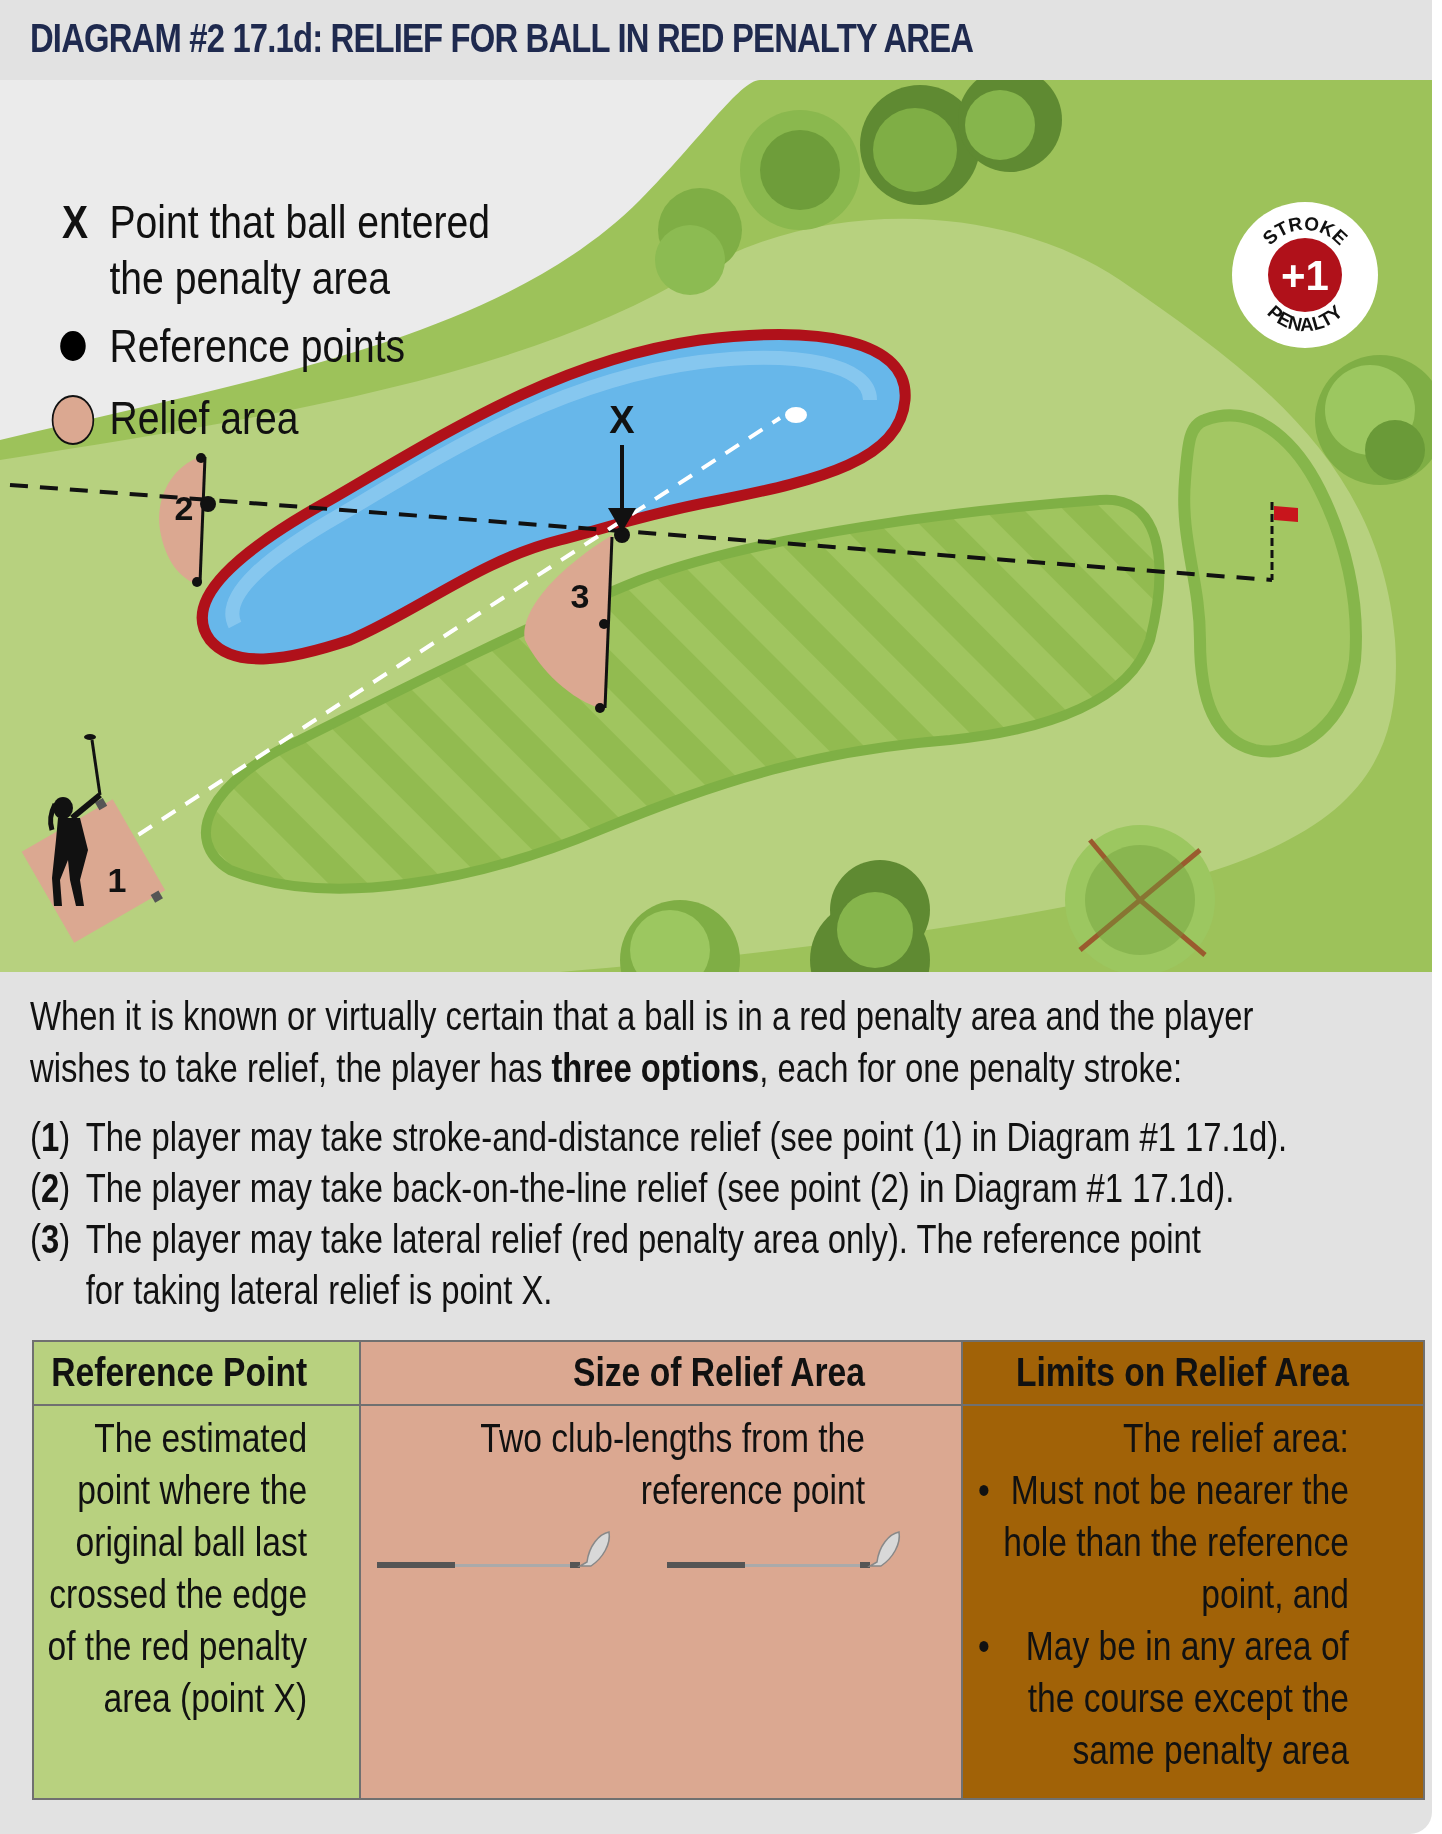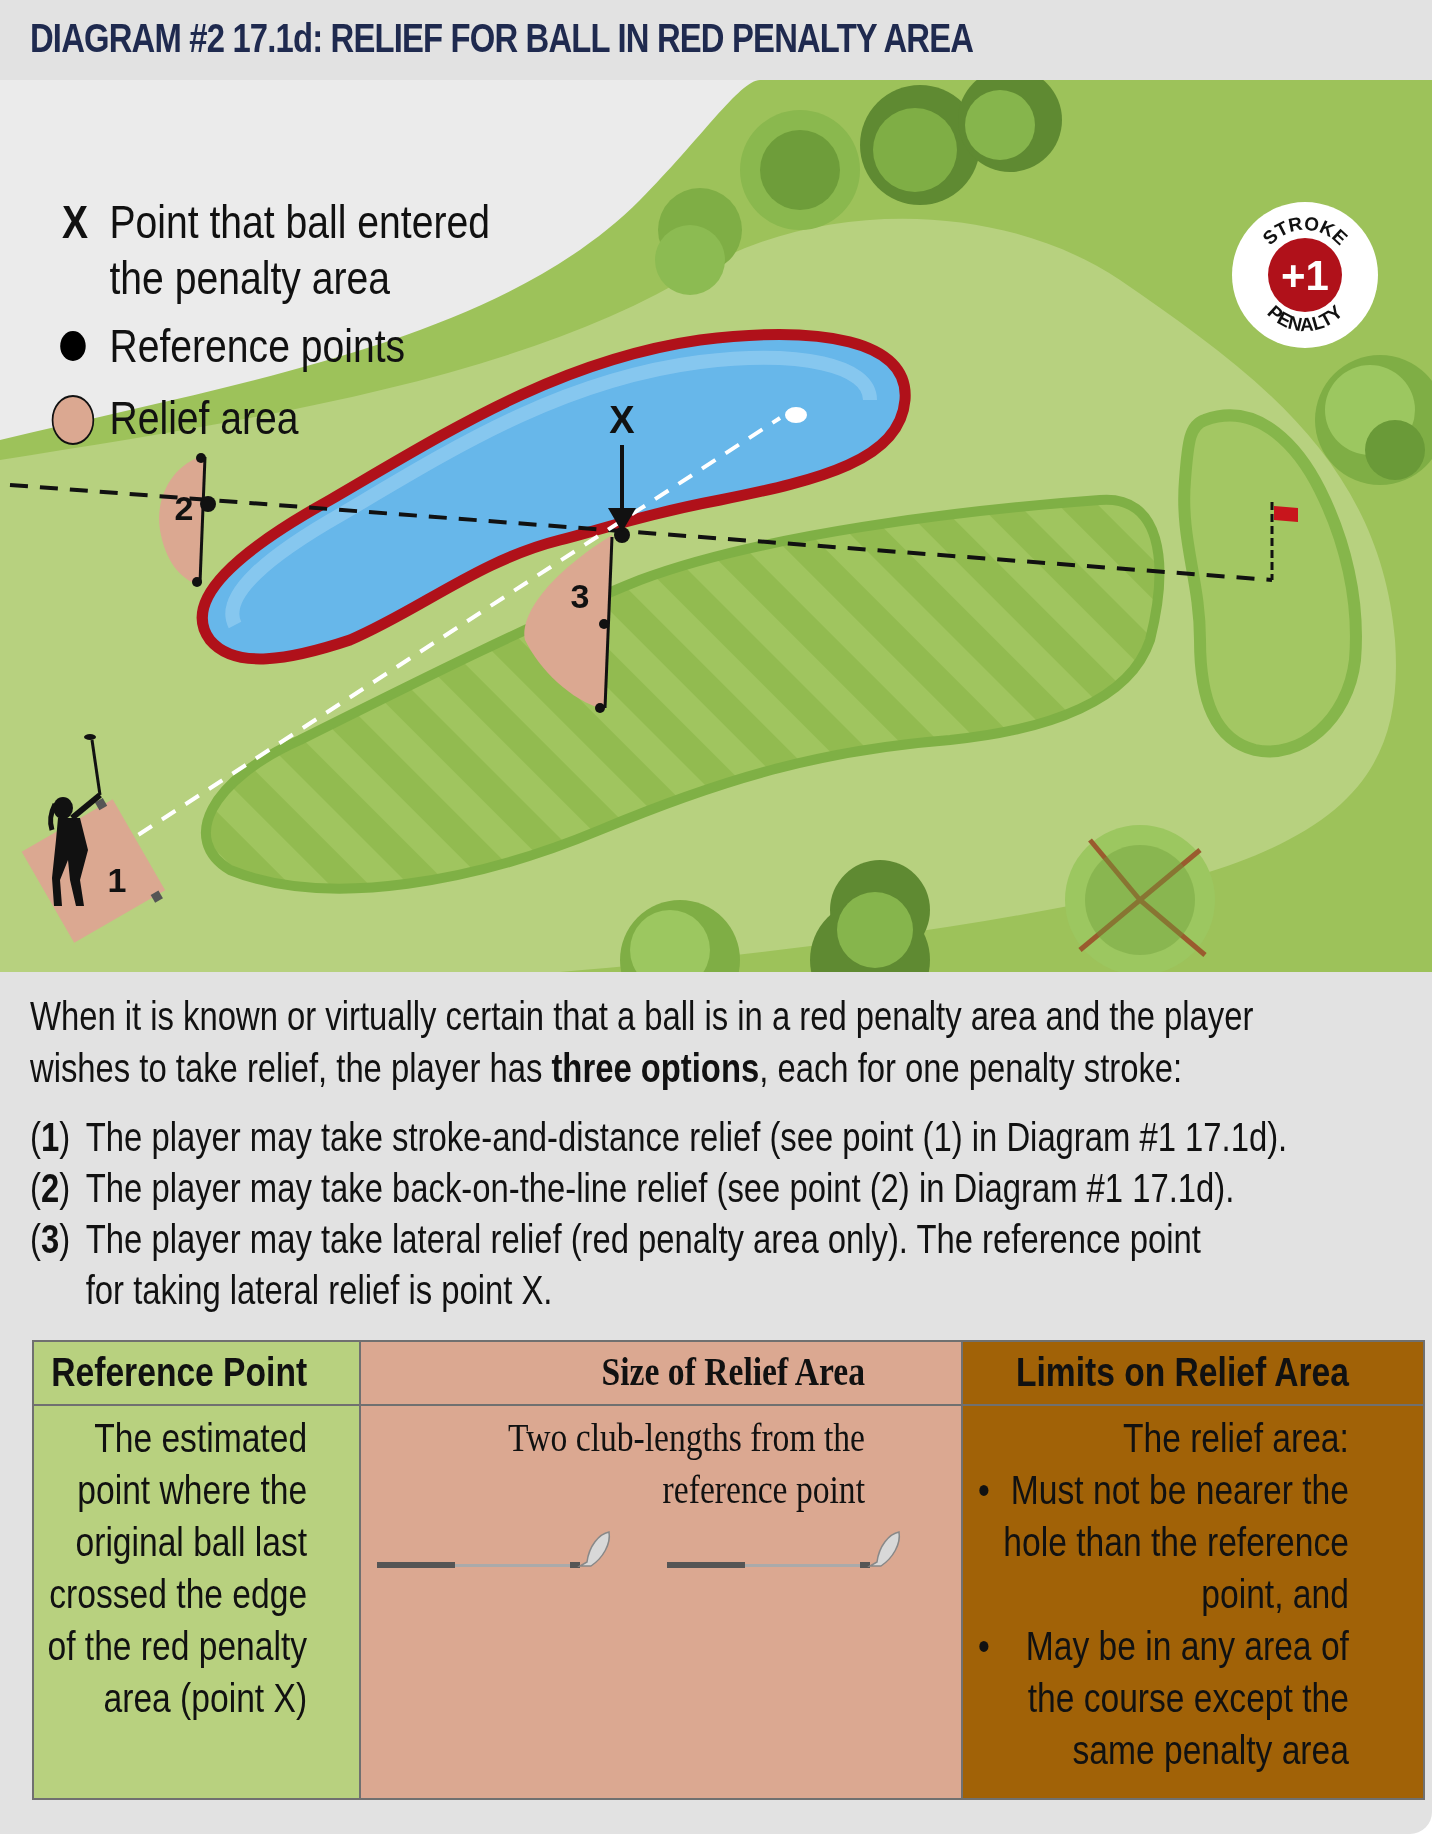--- a/index.html
+++ b/index.html
@@ -24,21 +24,21 @@
   .intro b { font-weight:bold; }
   .options { position:absolute; left:30px; top:1112px; width:1560px; font-size:40px; color:#111;
              line-height:51px; transform:scaleX(0.82); transform-origin:left top; }
   .opt { position:relative; padding-left:68px; }
   .opt-num { position:absolute; left:0; top:0; }
   .opt-num b { font-weight:bold; }
   table.rt { position:absolute; left:32px; top:1340px; width:1370px; border-collapse:collapse;
              border:2px solid #707070;text-align:right; }
   table.rt td { vertical-align:top; border:2px solid #707070; padding:0; }
   .c1 { background:#b8d17f; width:323px; }
-  .c2 { background:#dba891; width:601px;font-family:Liberation Serif, serif; }
+  .c2 { background:#dba891; width:601px; }
   .c3 { background:#a16207; width:443px; }
   .hdr { height:64px; }
   .cell-inner { font-size:40px; color:#111; line-height:52px; transform:scaleX(0.84);
                 transform-origin:left top; white-space:nowrap; padding:6px 0 0 16px; }
   .hdr .cell-inner { font-weight:bold; font-size:40px; padding-top:4px; }
   .body-row td { height:392px; }
   .bullet-line { position:relative; padding-left:32px; }
   .bullet-dot { position:absolute; left:2px; top:0; }
   .clubs { position:relative; height:60px; margin-top:12px; }
 </style>

